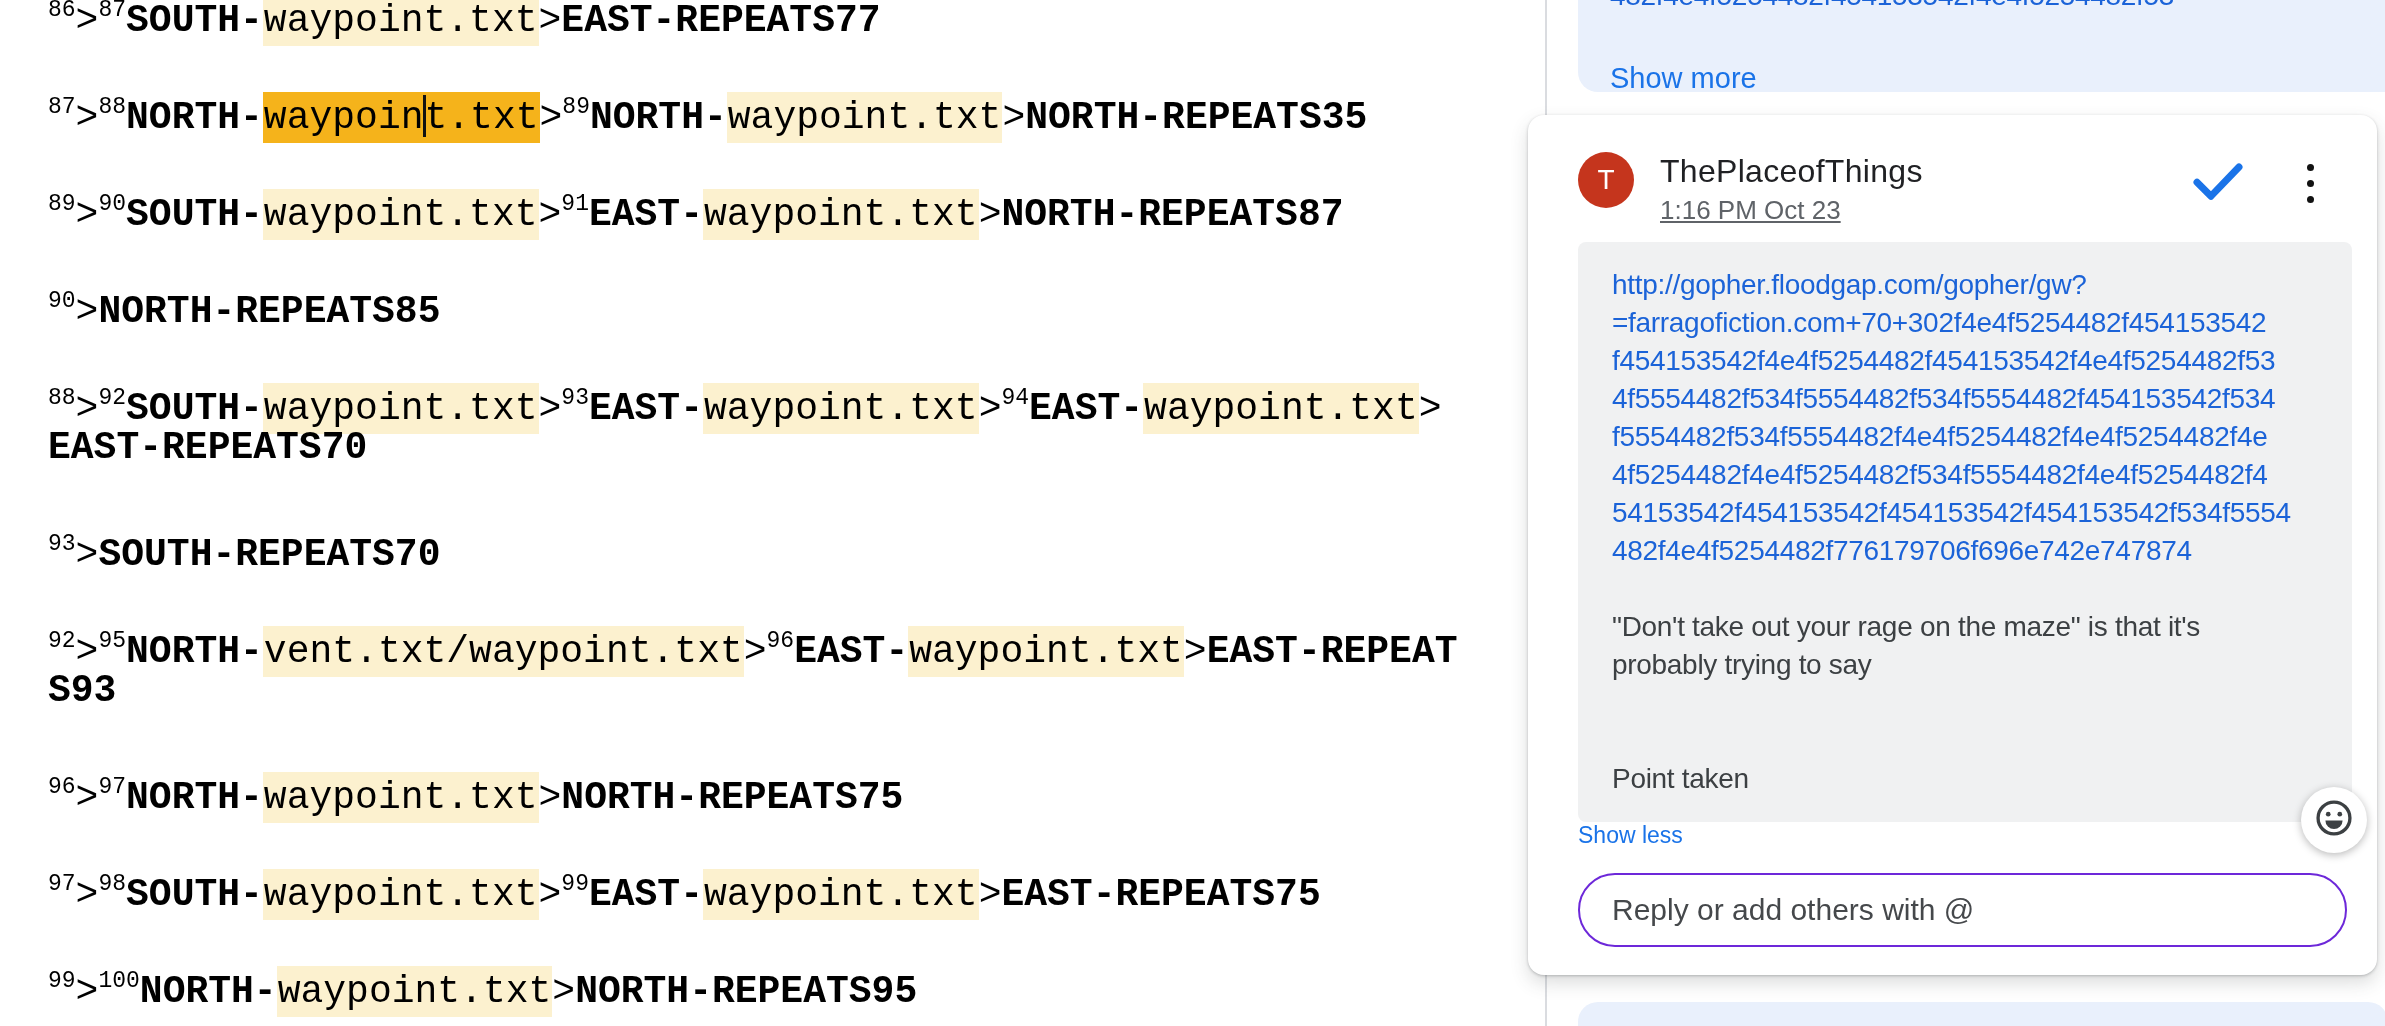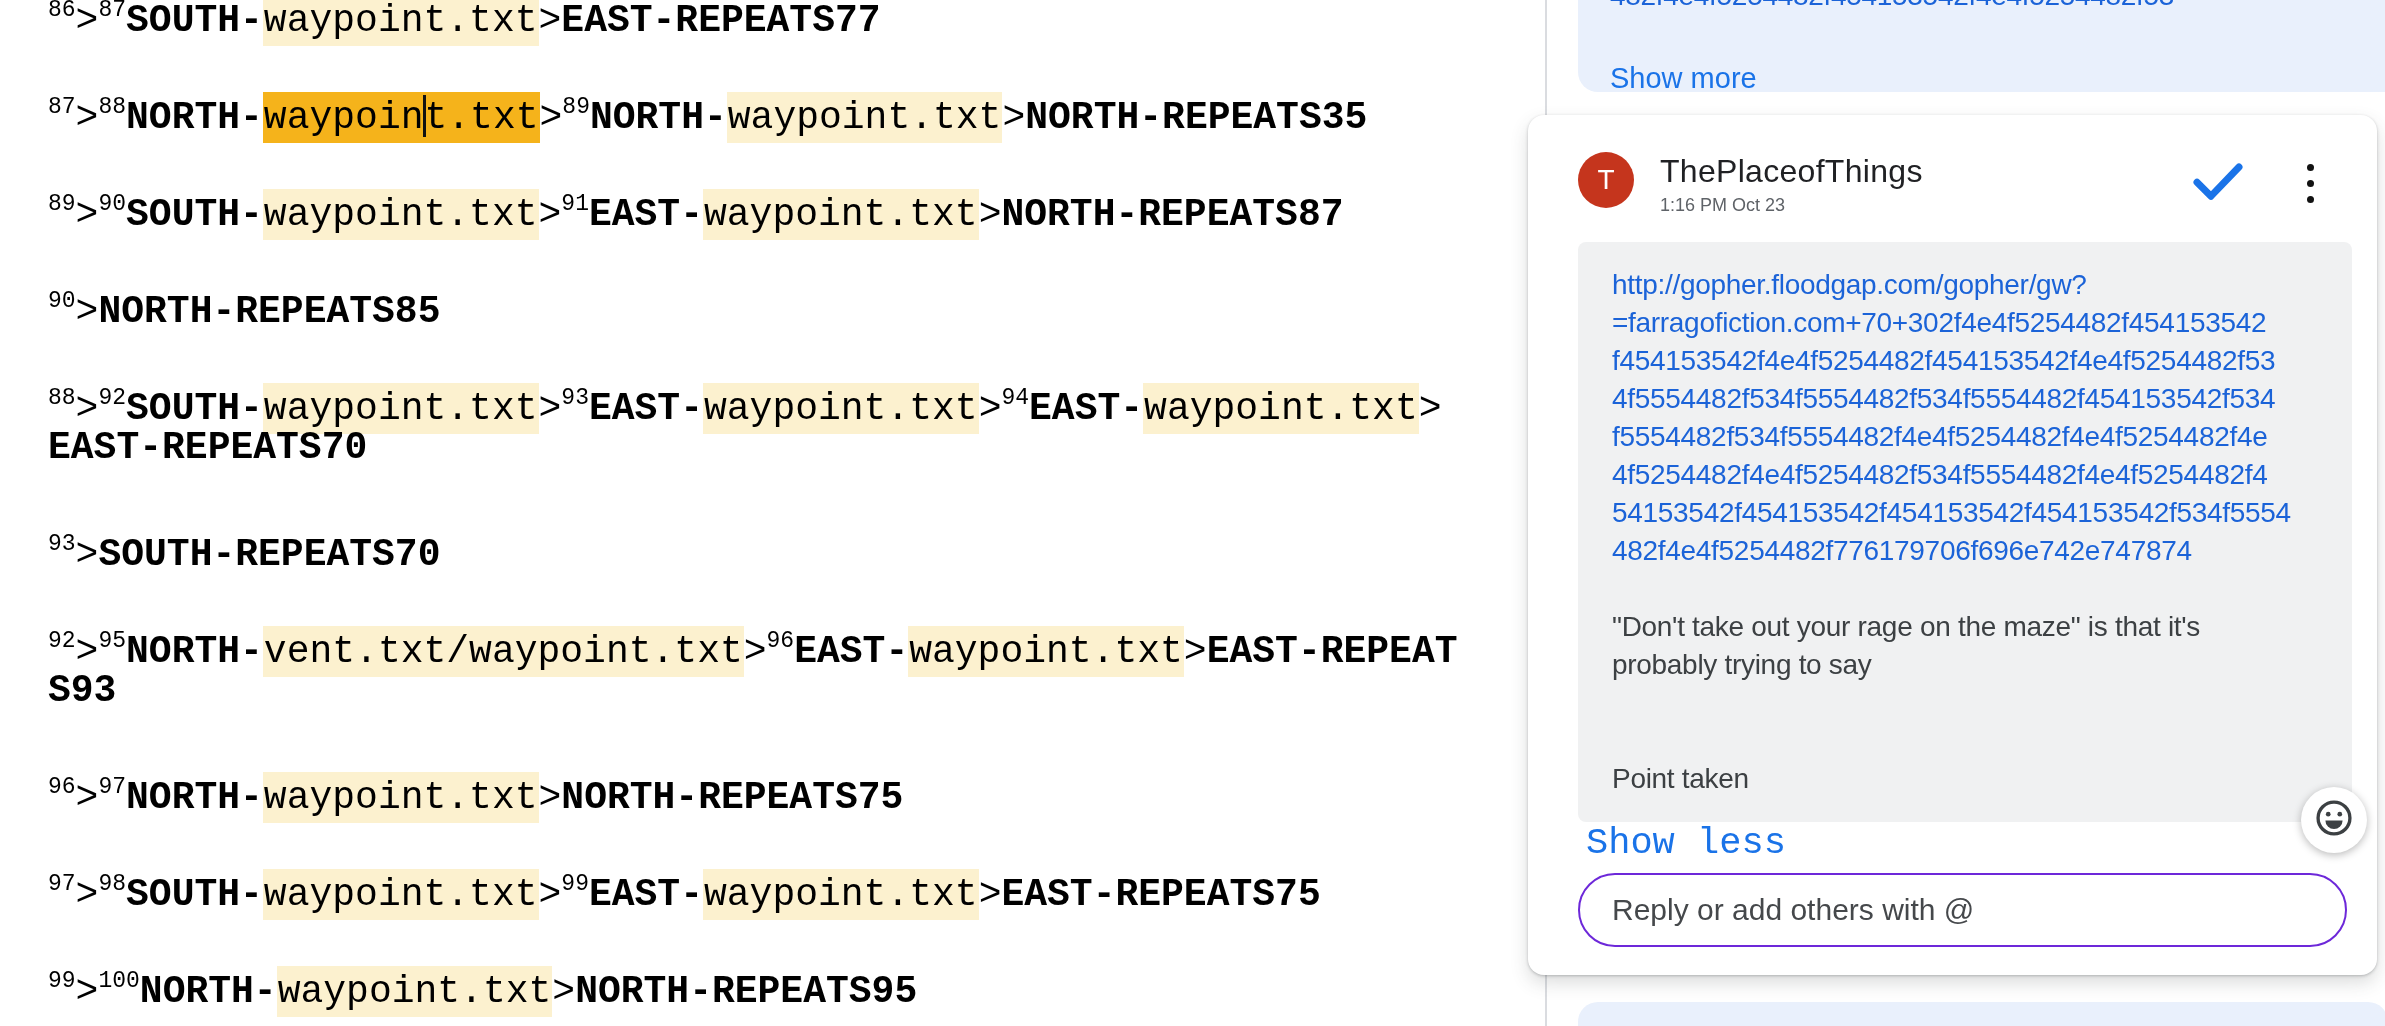--- a/index.html
+++ b/index.html
@@ -41,33 +41,33 @@
     position:absolute;left:1528px;top:115px;width:849px;height:860px;
     background:#fff;border-radius:16px;
     box-shadow:0 1px 3px rgba(60,64,67,.3),0 8px 18px rgba(60,64,67,.18);
   }
   .avatar{
     position:absolute;left:50px;top:37px;width:56px;height:56px;border-radius:50%;
     background:var(--avatar);color:#fff;font-size:28px;
     display:flex;align-items:center;justify-content:center;
   }
   .author{position:absolute;left:132px;top:38px;font-size:32px;font-weight:400;color:var(--text_dark);letter-spacing:.3px;}
-  .timestamp{position:absolute;left:132px;top:80px;font-size:18px;color:var(--text_gray);}
+  .timestamp{position:absolute;left:132px;top:80px;font-size:26px;color:var(--text_gray);text-decoration:underline;}
   .check-btn{position:absolute;left:662px;top:42px;width:56px;height:48px;cursor:pointer;}
   .menu-btn{position:absolute;left:762px;top:40px;width:40px;height:56px;cursor:pointer;
             display:flex;flex-direction:column;align-items:center;justify-content:center;gap:9px;}
   .menu-btn i{width:7px;height:7px;border-radius:50%;background:#121212;}
   .msg-bubble{
     position:absolute;left:50px;top:127px;width:706px;
     background:var(--bubble_gray);border-radius:8px;padding:24px 34px;
   }
   .msg-line{font-size:28px;line-height:38px;height:38px;white-space:nowrap;
             letter-spacing:-0.3px;color:var(--body_text);}
   .msg-line.url{color:var(--url_link);cursor:pointer;}
-  .show-less{position:absolute;left:58px;top:707px;font-size:37px;color:var(--link);cursor:pointer;font-family:Liberation Mono, monospace;}
+  .show-less{position:absolute;left:50px;top:707px;font-size:23px;color:var(--link);cursor:pointer;}
   .emoji-btn{
     position:absolute;left:773px;top:672px;width:66px;height:66px;border-radius:50%;
     background:#fff;box-shadow:0 2px 8px rgba(0,0,0,.28);cursor:pointer;
     display:flex;align-items:center;justify-content:center;
   }
   .reply-input{
     position:absolute;left:50px;top:758px;width:769px;height:74px;box-sizing:border-box;
     border:2px solid #6d28d9;border-radius:37px;padding:0 32px;
     font-family:"Liberation Sans",sans-serif;font-size:30px;color:#202124;background:#fff;outline:none;
   }

